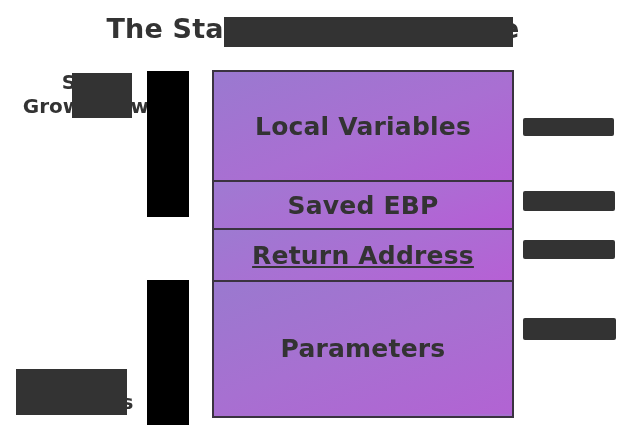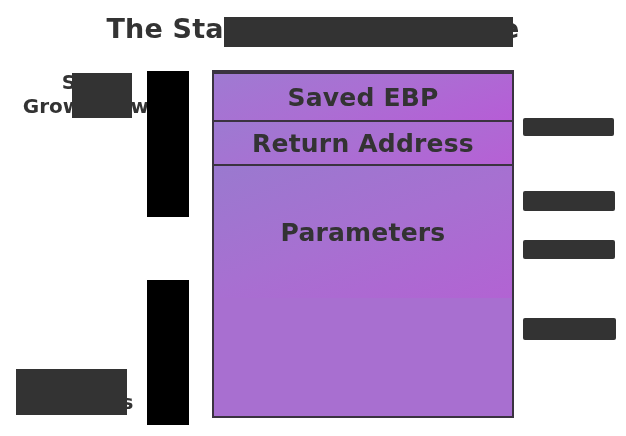--- a/index.html
+++ b/index.html
@@ -120,23 +120,24 @@
     background: linear-gradient(160deg, #9a79d0 0%, #a96fd2 55%, #b35fd4 100%);
   }
   #cell-local-variables { height: 108px; }
   #cell-saved-ebp {
     height: 48px;
     border-top: 2px solid #3a3340;
     background: linear-gradient(160deg, #9f7ad2 0%, #ab6ed3 50%, #b65dd6 100%);
     align-items: center;
   }
   #cell-return-address {
-    height: 44px;
+    height: 52px;
     border-top: 2px solid #3a3340;
     background: linear-gradient(160deg, #9d7ad1 0%, #aa6fd3 50%, #b660d5 100%);
+    text-decoration: underline;
   }
   #cell-parameters {
     height: 134px;
     border-top: 2px solid #3a3340;
     background: linear-gradient(160deg, #9a79cf 0%, #a770d1 50%, #b263d3 100%);
   }
 
   
   .right-annotation {
     position: absolute;
@@ -163,20 +164,23 @@
 <div class="side-label" id="label-bottom-left">
   <span>Higher</span><br>
   <span>Addresses</span>
 </div>
 <div id="label-bottom-left-redaction"></div>
 
 <div class="black-bar" id="arrow-down-bar"></div>
 <div class="black-bar" id="arrow-up-bar"></div>
 
 <div id="stack-frame">
+  <div class="stack-cell" id="cell-local-variables">
+    <span>Local Variables</span>
+  </div>
   <div class="stack-cell" id="cell-saved-ebp">
     <span>Saved EBP</span>
   </div>
   <div class="stack-cell" id="cell-return-address">
     <span>Return Address</span>
   </div>
   <div class="stack-cell" id="cell-parameters">
     <span>Parameters</span>
   </div>
 </div>

